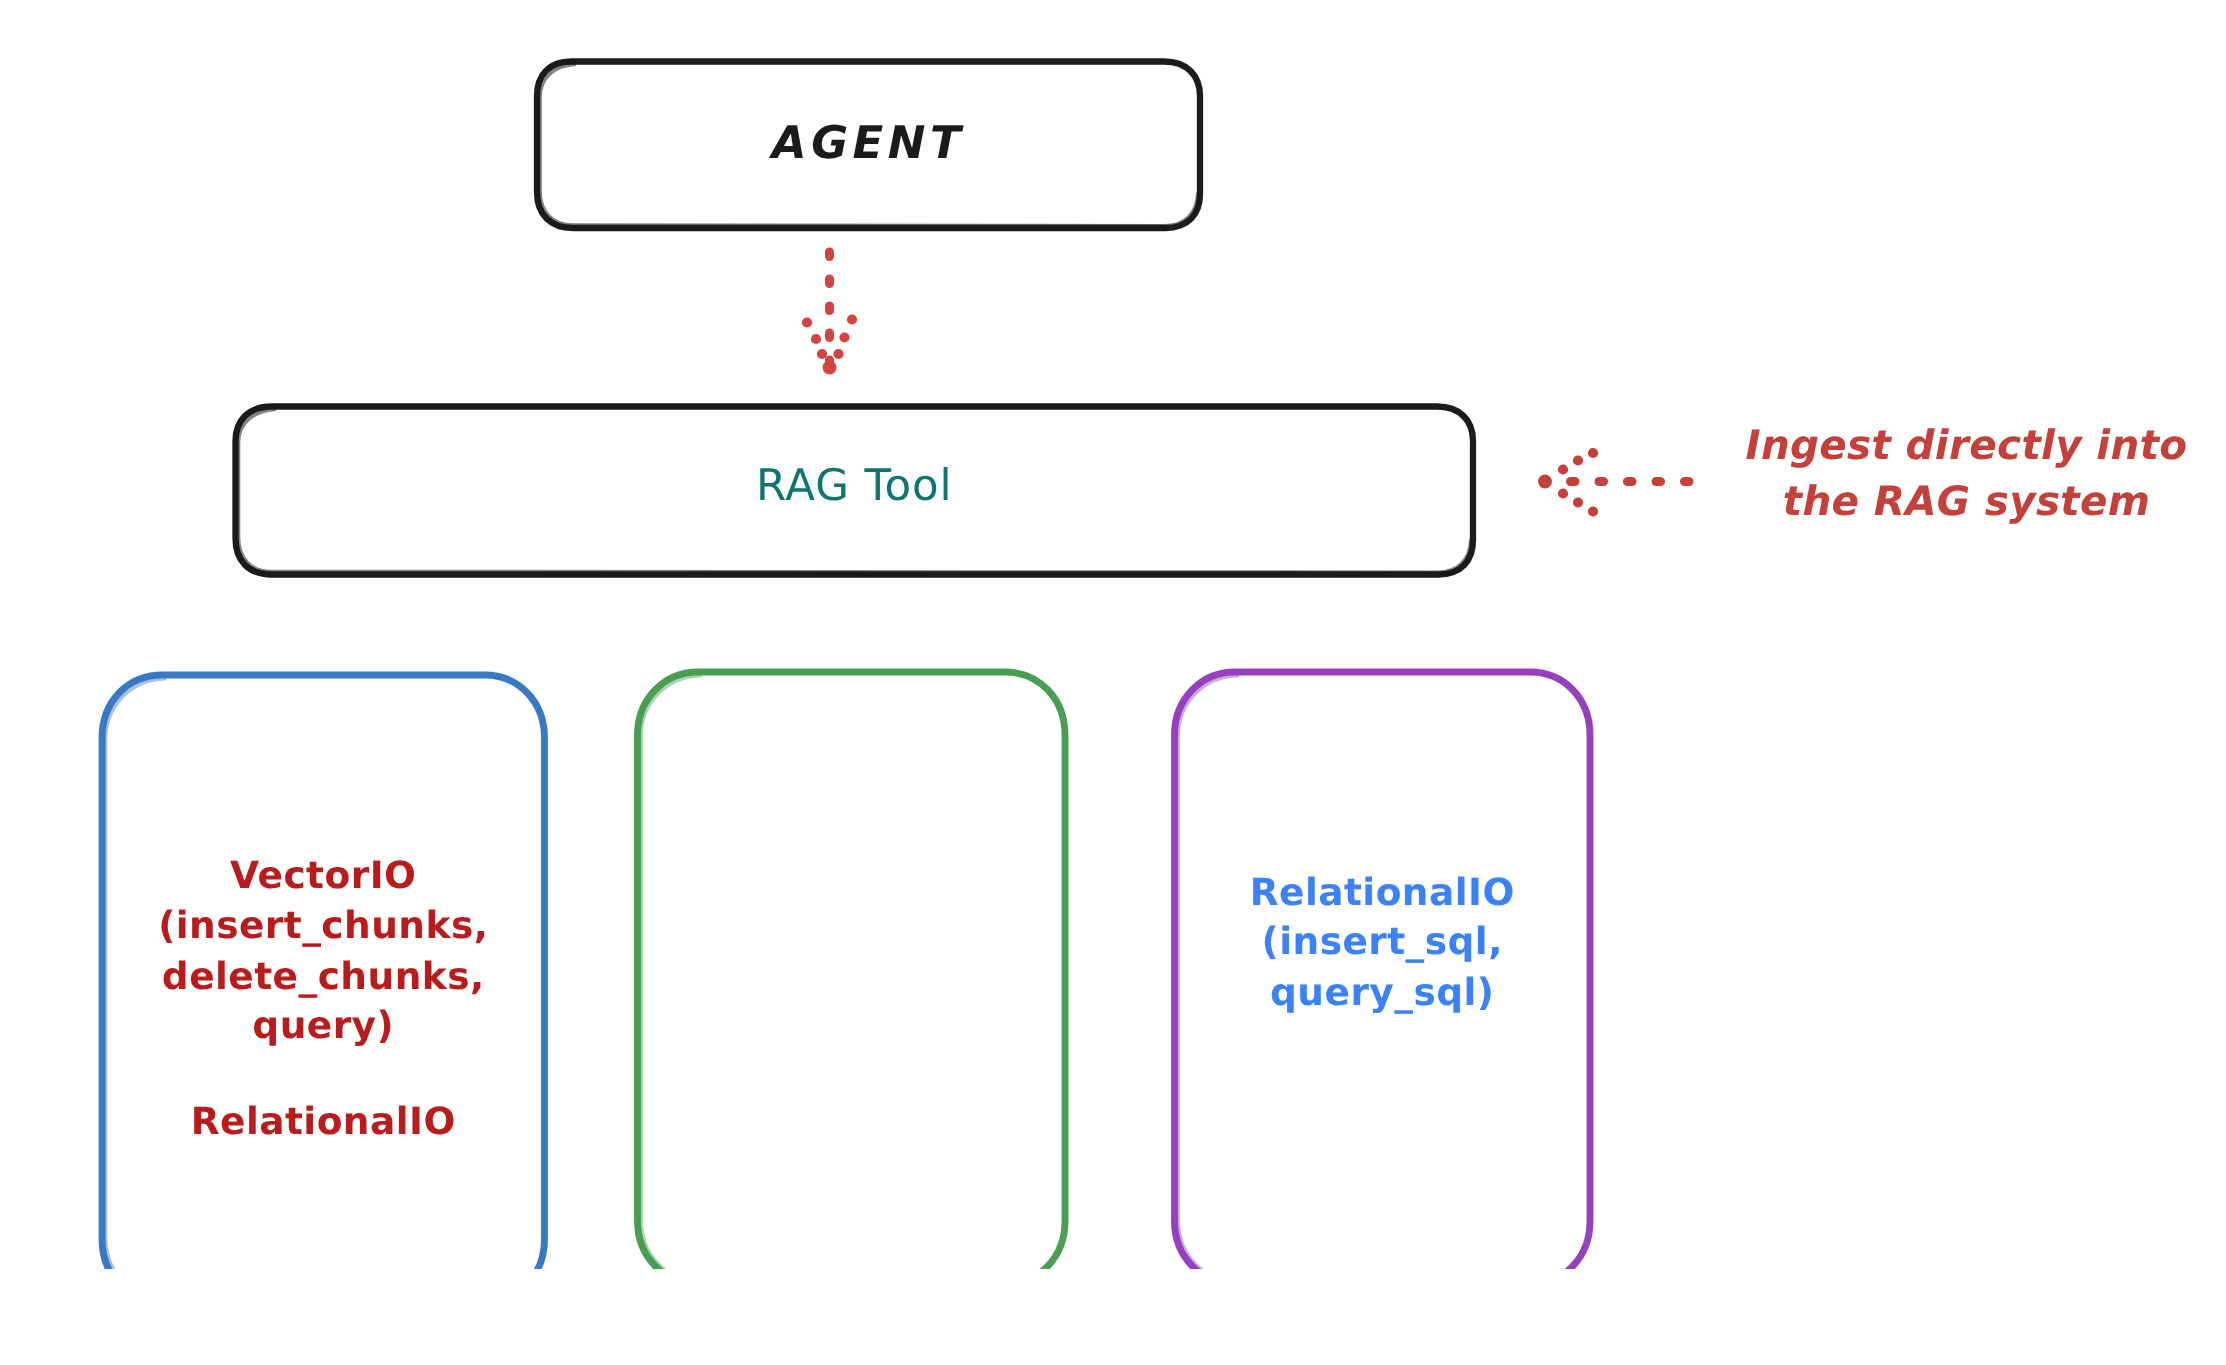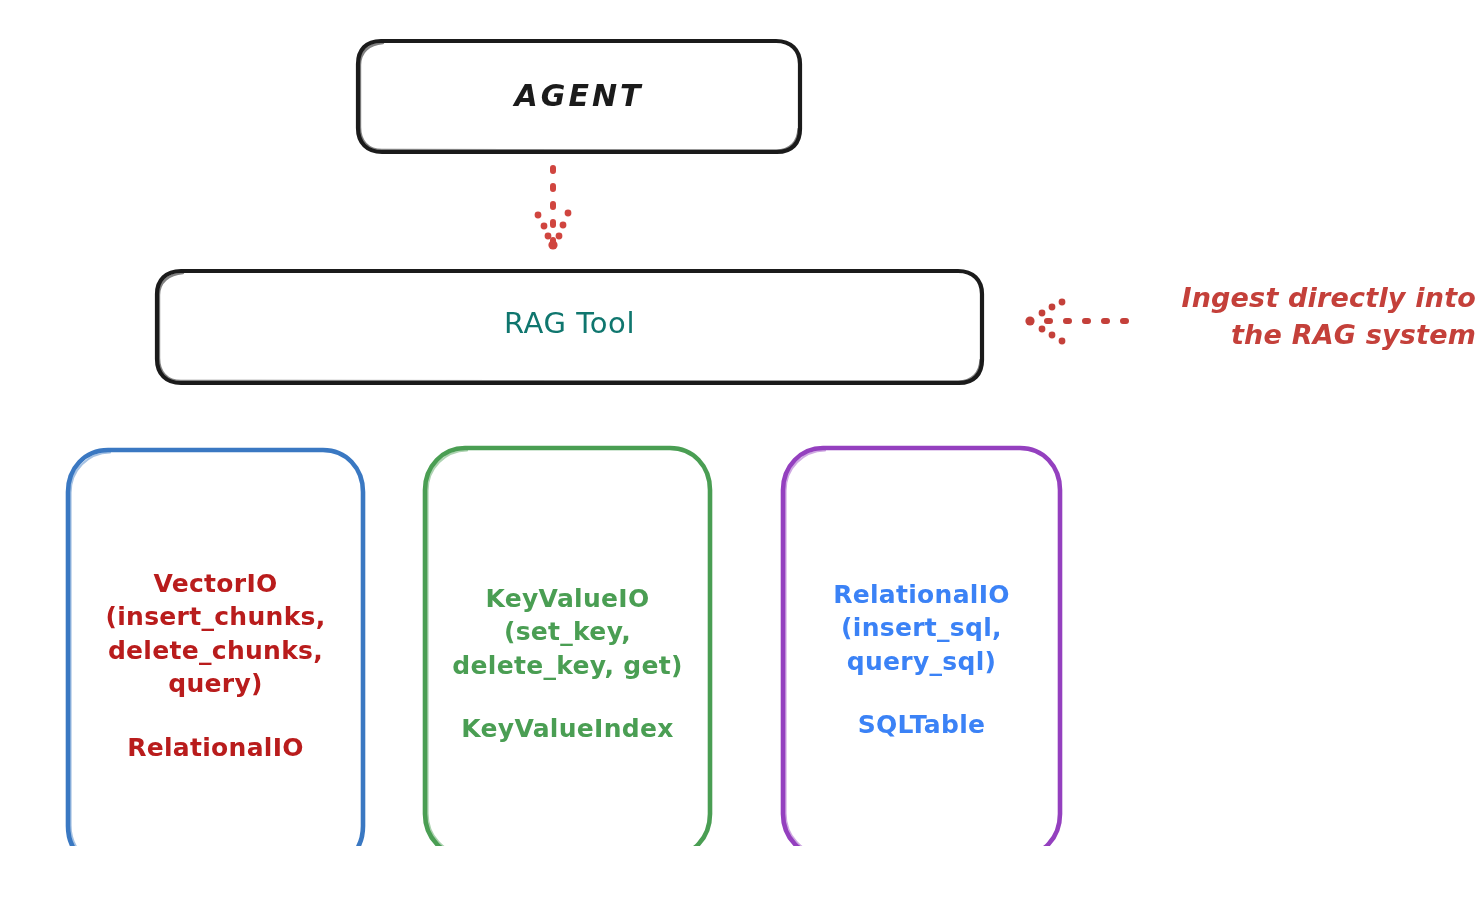--- a/index.html
+++ b/index.html
@@ -91,21 +91,21 @@
   #ingest-note {
     position: absolute;
     left: 1146px;
     top: 279px;
     width: 330px;
     font-size: 27px;
     font-weight: 600;
     font-style: italic;
     line-height: 1.38;
     color: #c4403a;
-    text-align: right;
+    text-align: center;
     white-space: pre-line;
     letter-spacing: 0.2px;
   }
 </style>
 </head>
 <body>
 
 <div id="canvas">
 
   <svg id="diagram-svg" viewBox="0 0 1484 910">
@@ -226,30 +226,23 @@
   <div class="node-label" id="ragtool-label">RAG Tool</div>
 
   <div class="node-label store-label" id="vector-label">
     <span>VectorIO
 (insert_chunks,
 delete_chunks,
 query)</span>
     <span class="store-sub">RelationalIO</span>
   </div>
 
-  <div class="node-label store-label" id="kv-label">
-    <span>KeyValueIO
-(set_key,
-delete_key, get)</span>
-    <span class="store-sub">KeyValueIndex</span>
-  </div>
 
   <div class="node-label store-label" id="rel-label">
     <span>RelationalIO
 (insert_sql,
 query_sql)</span>
-    <span class="store-sub">SQLTable</span>
   </div>
 
   <div id="ingest-note">Ingest directly into
 the RAG system</div>
 
 </div>
 
 </body></html>

